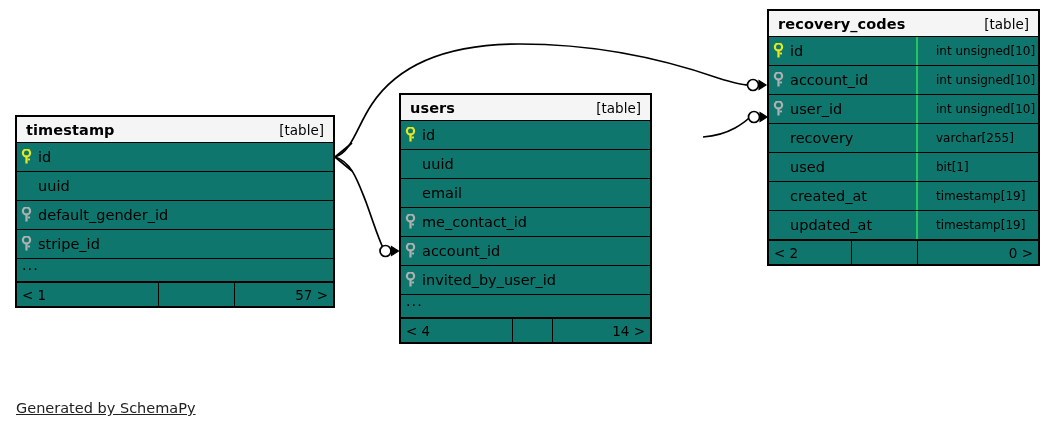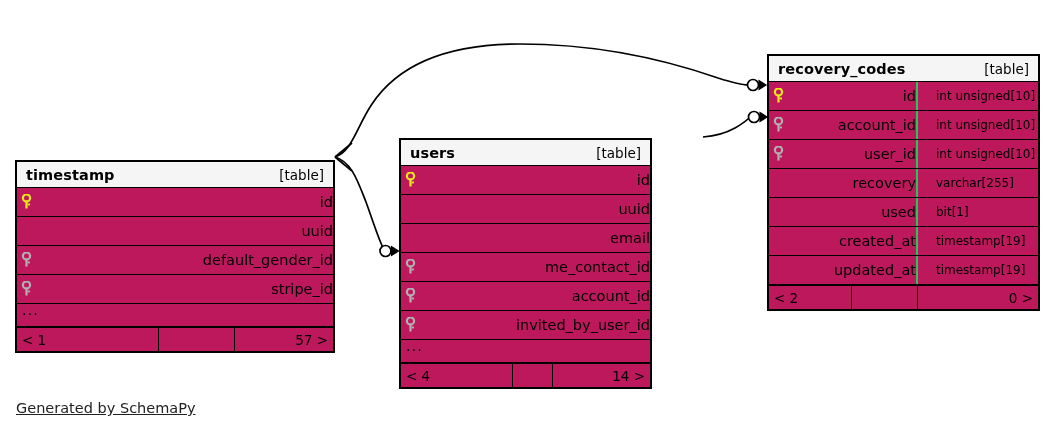--- a/index.html
+++ b/index.html
@@ -24,22 +24,21 @@
     position: absolute;
     left: 0; top: 0;
     width: 1057px;
     height: 432px;
     pointer-events: none;
   }
   .tbl {
     position: absolute;
     box-sizing: border-box;
     border: 2px solid #000000;
-    background: #be185d;
-    margin-top: 45px;
+    background: #0f766e;
   }
   .tbl-title {
     display: flex;
     align-items: center;
     justify-content: space-between;
     box-sizing: border-box;
     background: #f5f5f5;
     border-bottom: 1px solid #000000;
     padding: 0 9px;
     height: 26px;
@@ -64,21 +63,20 @@
   }
   .row:last-child { border-bottom: none; }
   .col-name {
     display: flex;
     align-items: center;
     box-sizing: border-box;
     flex: 1 1 auto;
     height: 100%;
     padding-left: 0;
     overflow: hidden;
-    justify-content: space-between;
   }
   .col-type {
     box-sizing: border-box;
     display: flex;
     align-items: center;
     height: 100%;
     border-left: 2px solid #22c55e;
     padding-left: 18px;
     font-size: 12px;
     color: #000000;

